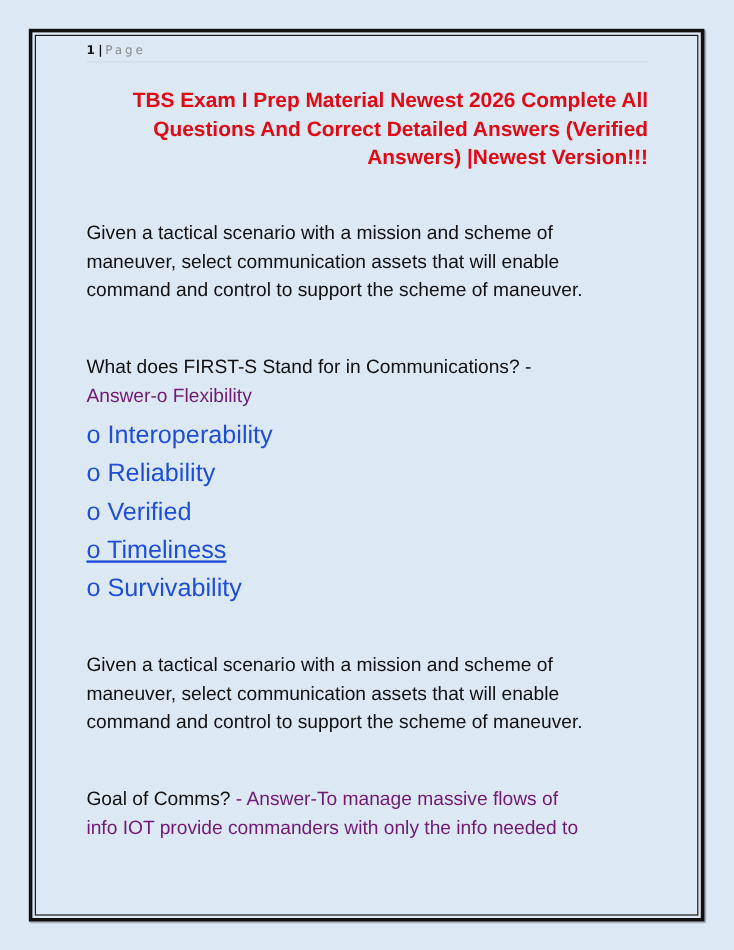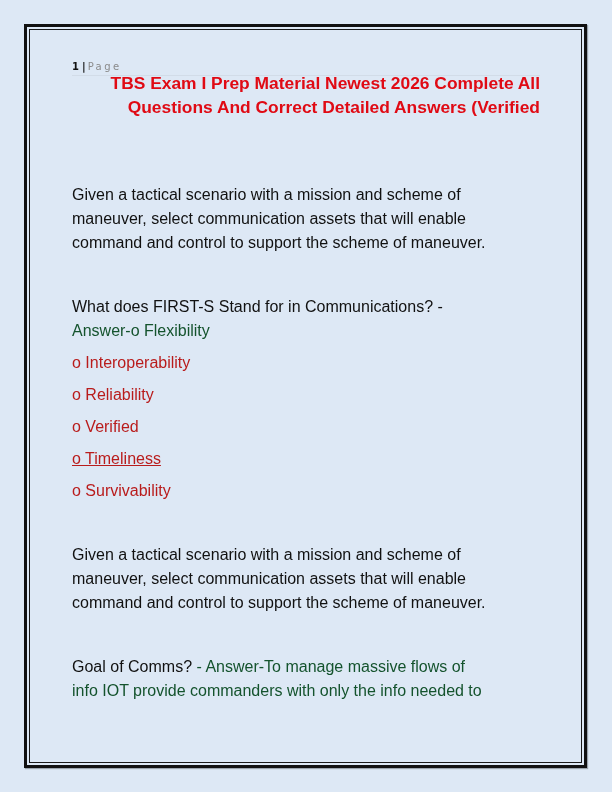--- a/index.html
+++ b/index.html
@@ -38,21 +38,20 @@
       left: 72px;
       top: 36px;
       width: 468px;
       height: 15px;
       border-bottom: 1px solid #d2dce8;
       font-family: "DejaVu Sans", sans-serif;
       font-size: 10px;
       line-height: 14px;
       color: #7f7f7f;
       letter-spacing: 0;
-      margin-top: 24px;
     }
     .header .page-num {
       font-weight: bold;
       color: #111111;
     }
     .header .sep {
       font-weight: bold;
       color: #111111;
       margin: 0 2px 0 3px;
     }
@@ -73,44 +72,45 @@
     }
     .para {
       position: absolute;
       left: 72px;
       width: 480px;
       font-size: 16px;
       line-height: 24px;
       color: #111111;
     }
     .red {
-      color: #14532d;
+      color: #701a75;
     }
     .list-item {
       position: absolute;
       left: 72px;
-      font-size: 16px;
+      font-size: 21px;
       line-height: 24px;
-      color: #b91c1c;
+      color: #1d4ed8;
       white-space: nowrap;
     }
   </style>
 </head>
 <body>
 
 <div class="page-border-outer"></div>
 <div class="page-border-inner"></div>
 
 <div class="header">
   <span class="page-num">1</span><span class="sep">|</span><span class="page-word">Page</span>
 </div>
 
 <div class="title">
   <div>TBS Exam I Prep Material Newest 2026 Complete All</div>
   <div>Questions And Correct Detailed Answers (Verified</div>
+  <div>Answers) |Newest Version!!!</div>
 </div>
 
 <div class="para" style="top:183px;">
   <div>Given a tactical scenario with a mission and scheme of</div>
   <div>maneuver, select communication assets that will enable</div>
   <div>command and control to support the scheme of maneuver.</div>
 </div>
 
 <div class="para" style="top:295px;">
   <div>What does FIRST-S Stand for in Communications? -</div>

